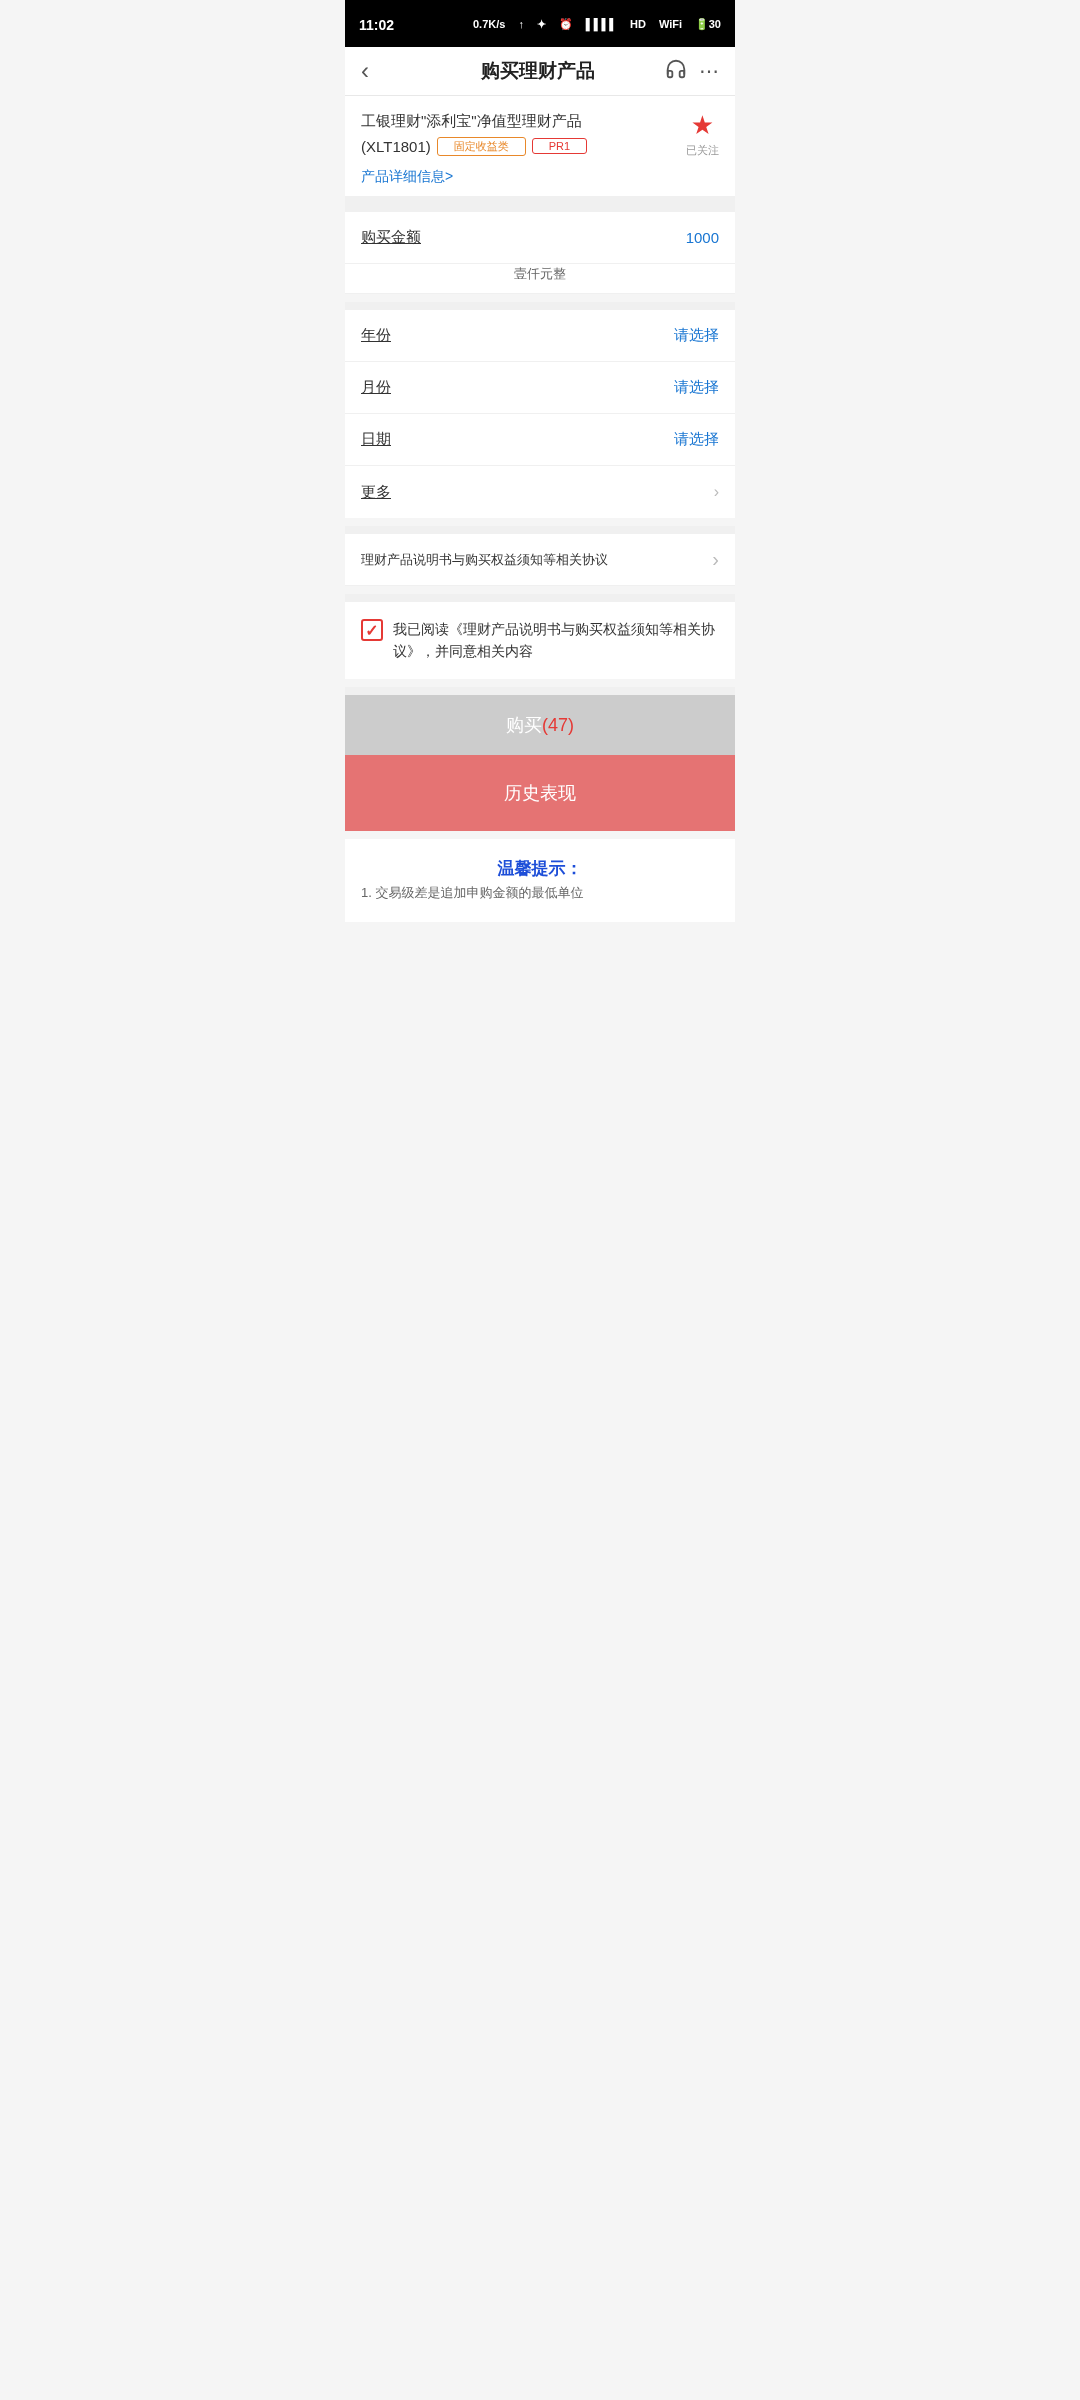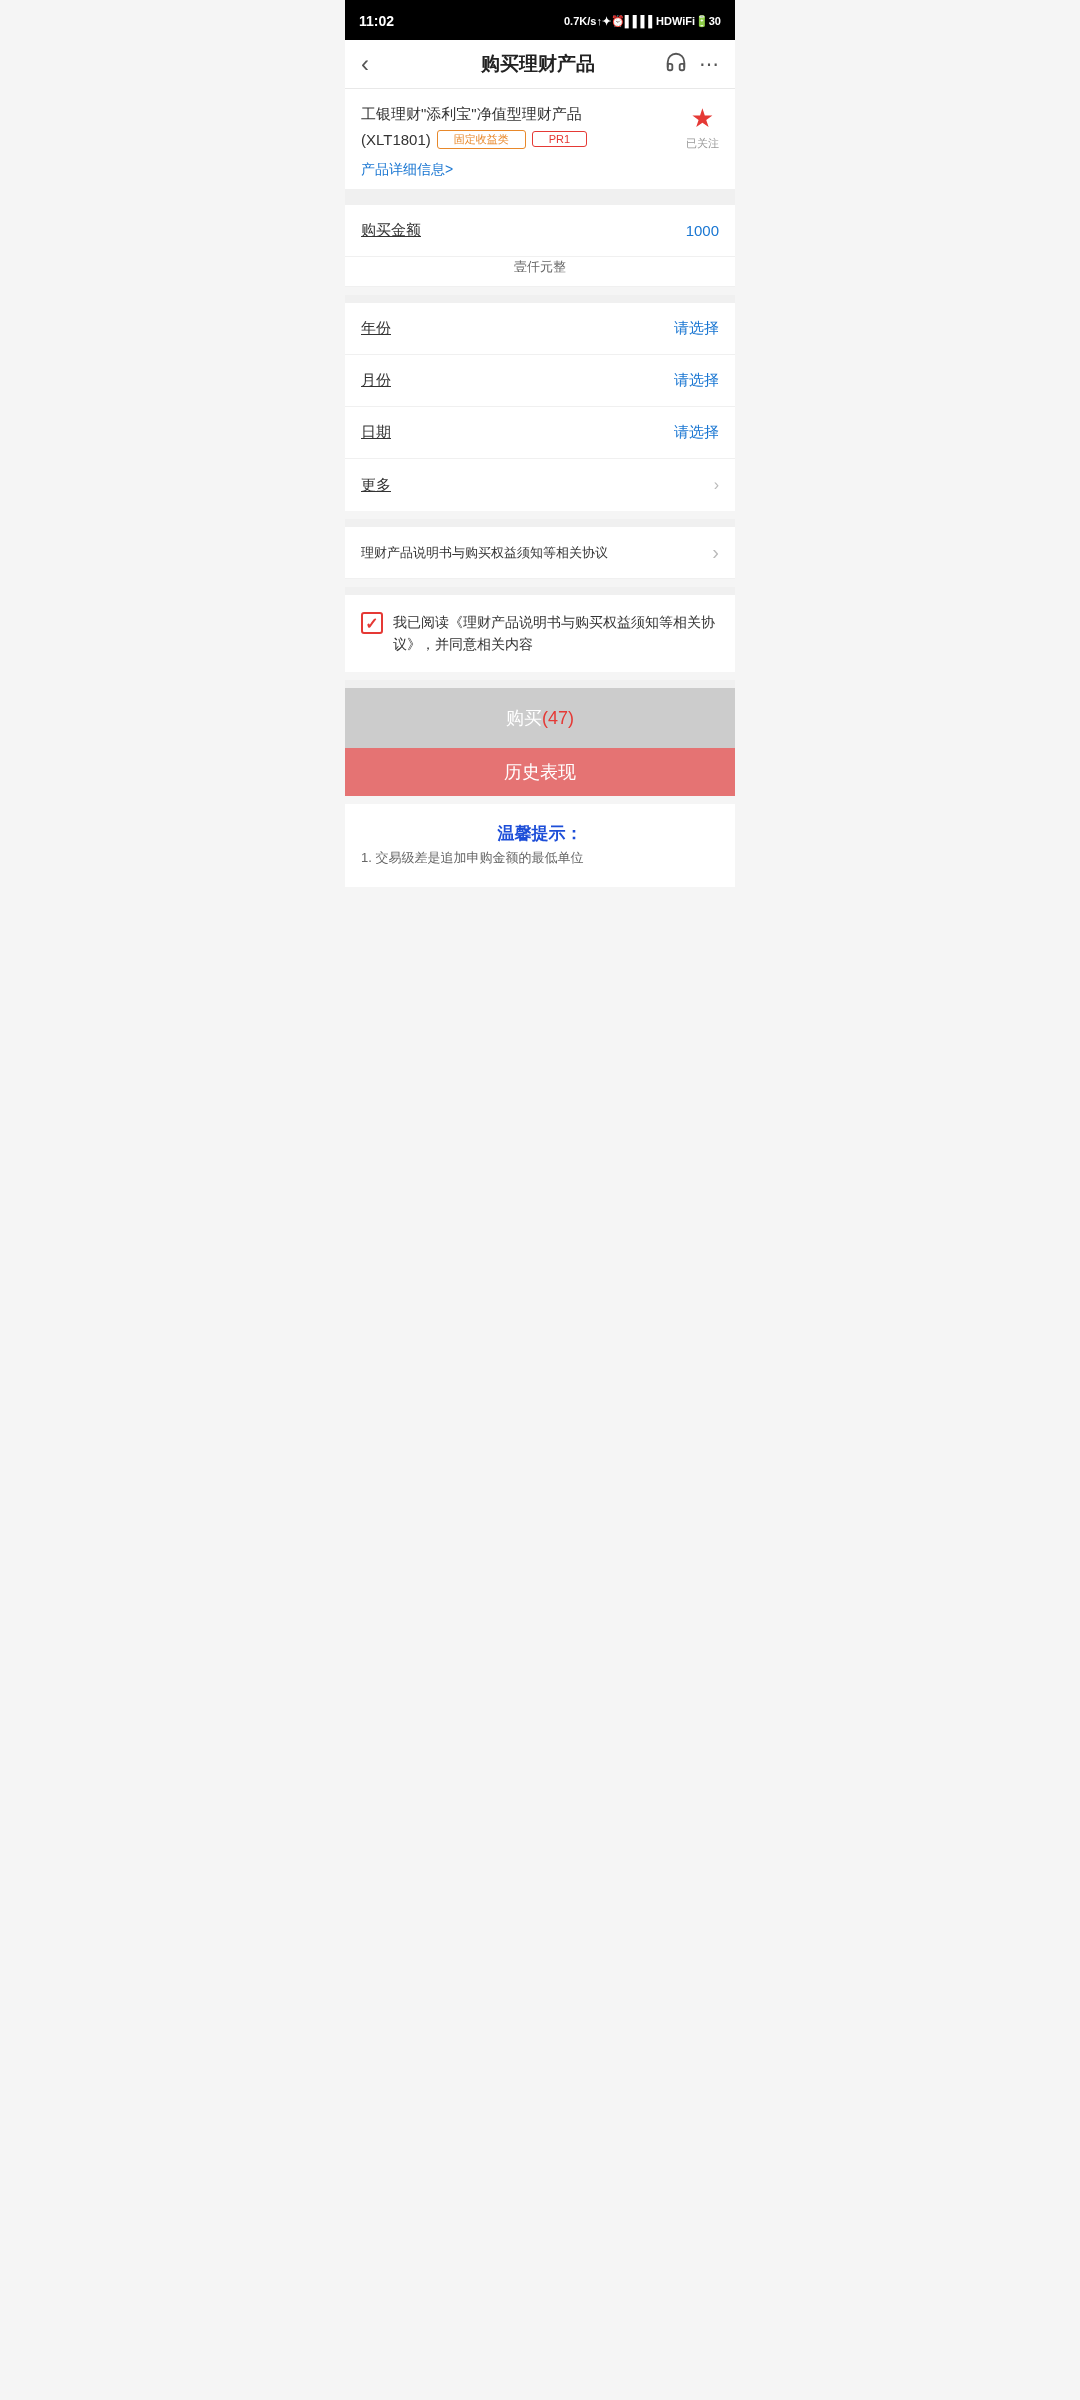--- a/index.html
+++ b/index.html
@@ -16,27 +16,26 @@
     
     .status-bar {
       background: #000;
       color: #fff;
       display: flex;
       justify-content: space-between;
       align-items: center;
       padding: 6px 14px 4px;
       font-size: 13px;
       font-weight: 600;
-      height: 40px;
+      height: 47px;
     }
     .status-left { font-size: 14px; font-weight: 700; }
     .status-right {
       display: flex;
-      align-items: center;
-      gap: 0;
+      gap: 13px;
       font-size: 11px;
     }
 
     
     .nav-bar {
       background: #fff;
       display: flex;
       align-items: center;
       justify-content: space-between;
       padding: 10px 16px;
@@ -247,21 +246,21 @@
       padding: 18px;
       cursor: pointer;
       margin-bottom: 0;
     }
     .btn-buy-count { color: #e53935; }
     .btn-history {
       background: #e57373;
       color: #fff;
       font-size: 18px;
       text-align: center;
-      padding: 12px;
+      padding: 26px;
       cursor: pointer;
     }
 
     
     .tips-section {
       background: #fff;
       padding: 18px 16px;
     }
     .tips-title {
       font-size: 17px;

